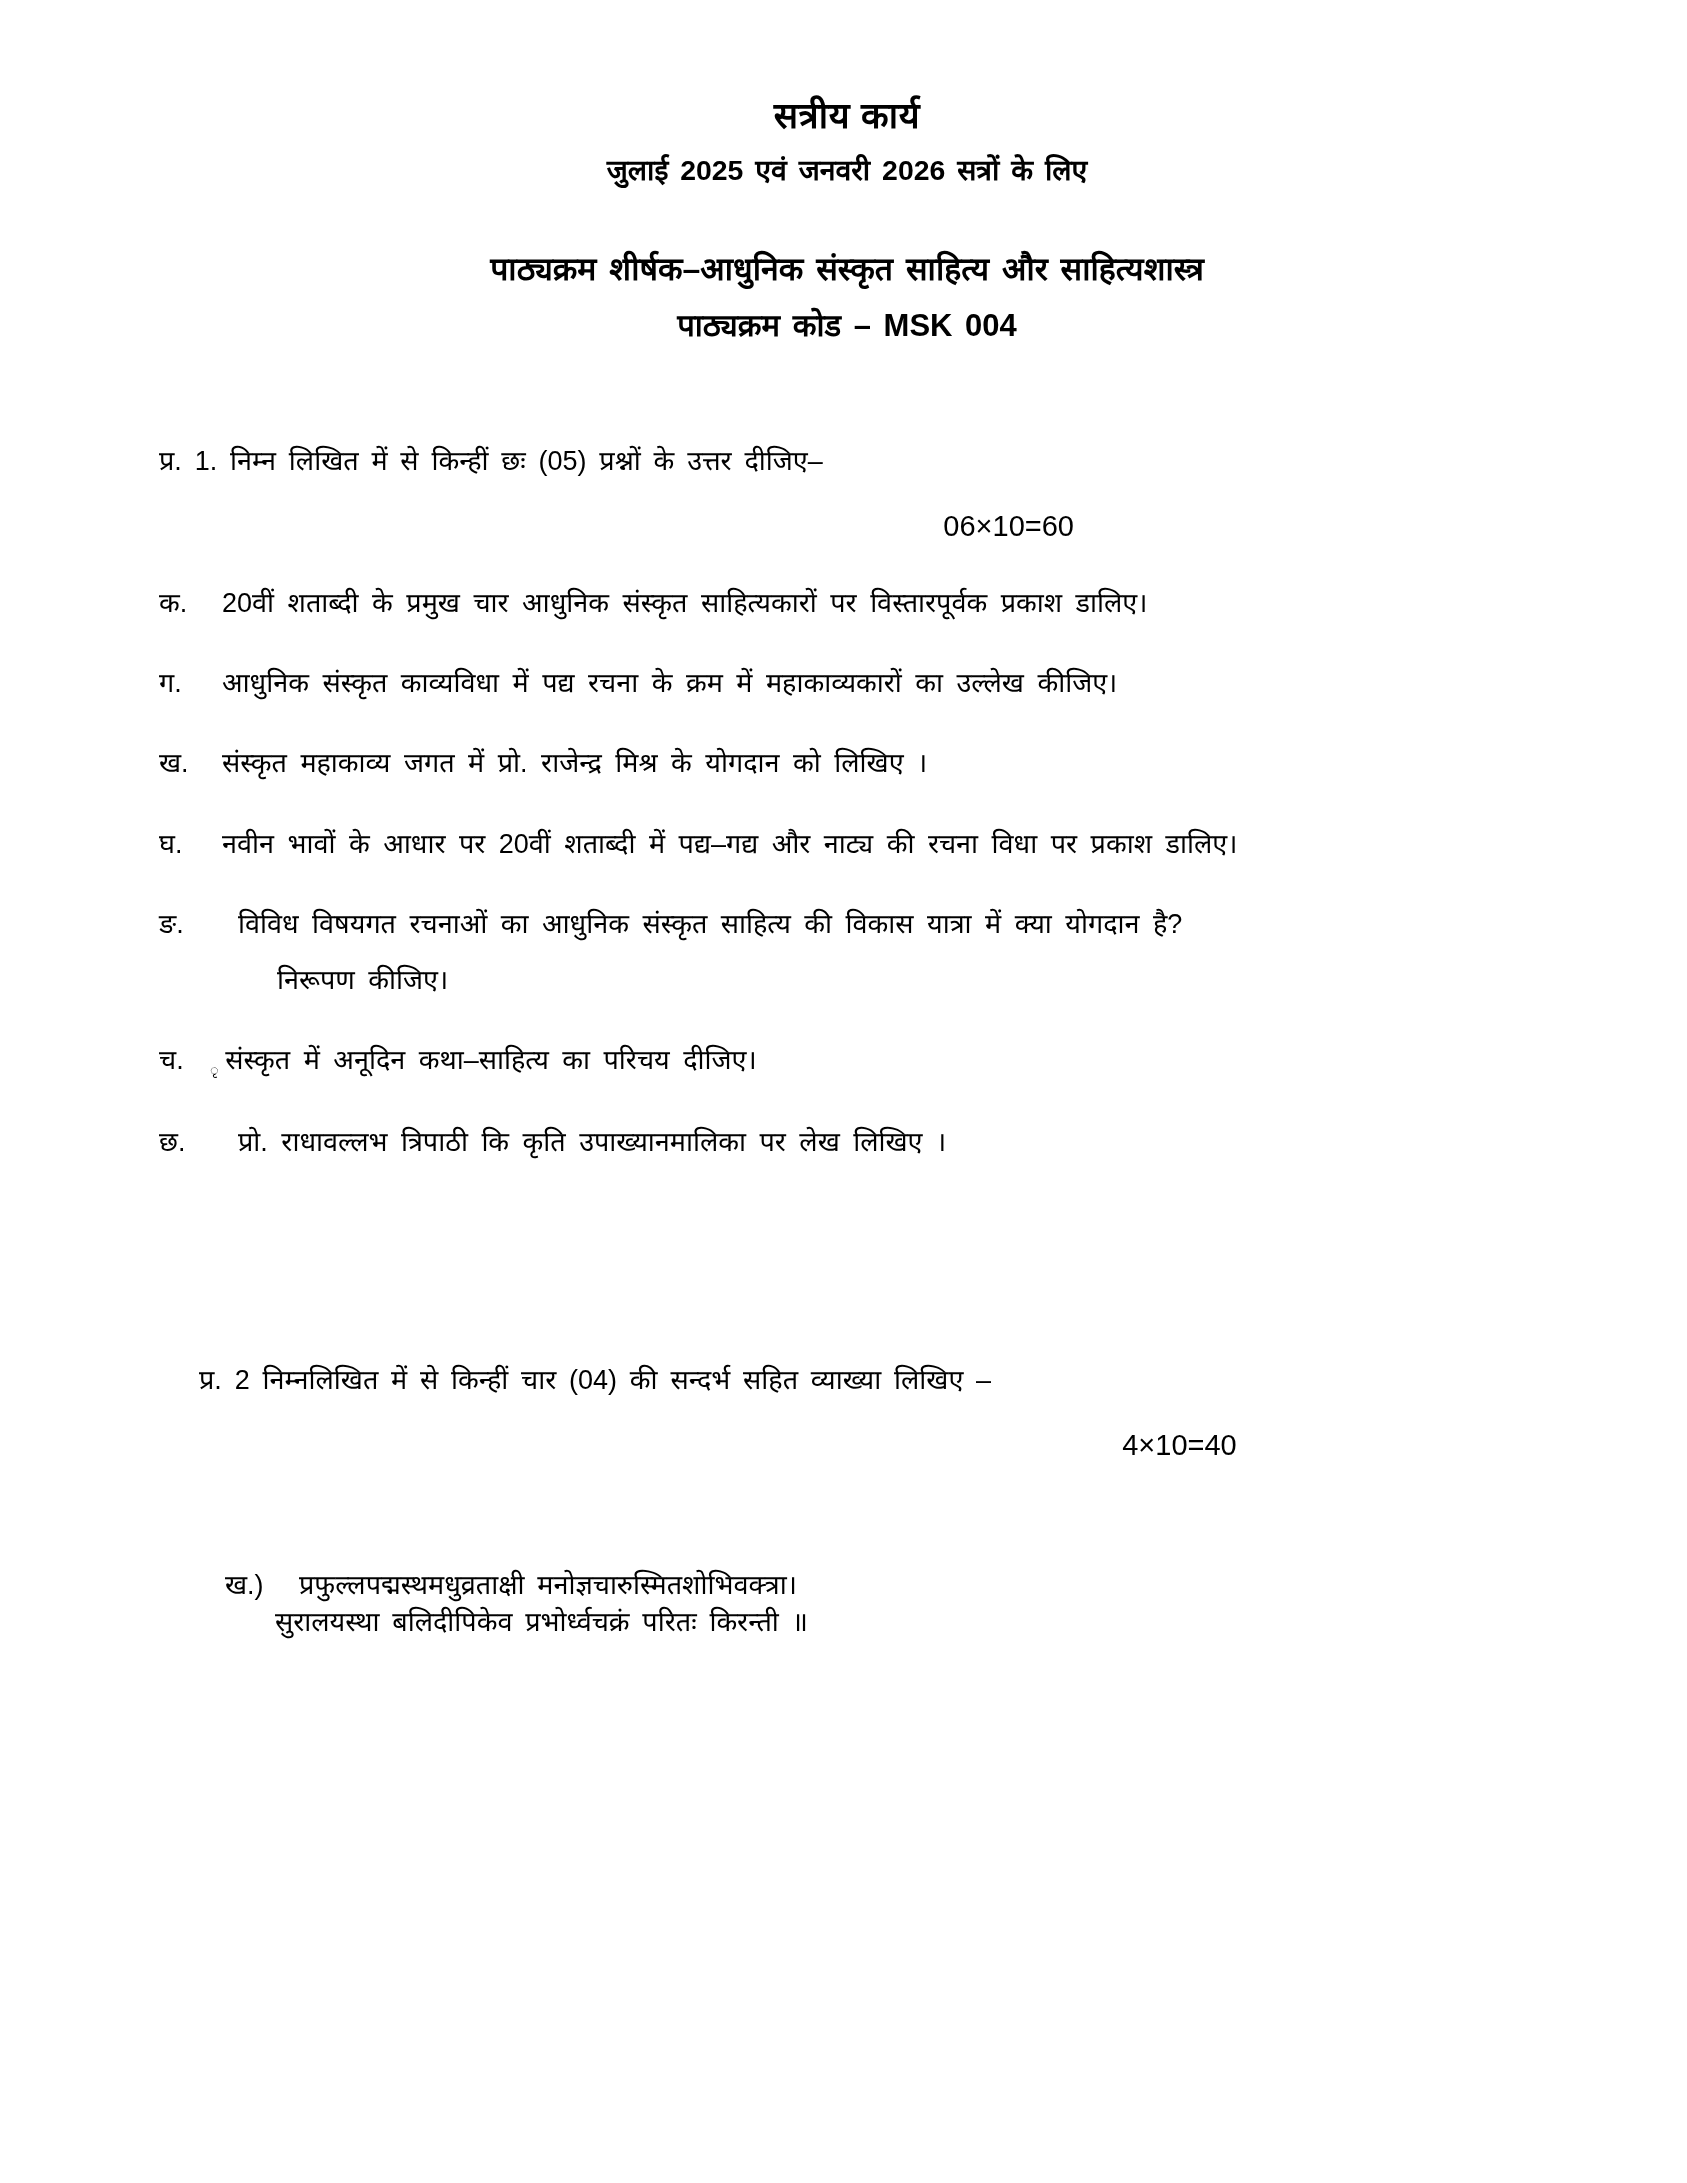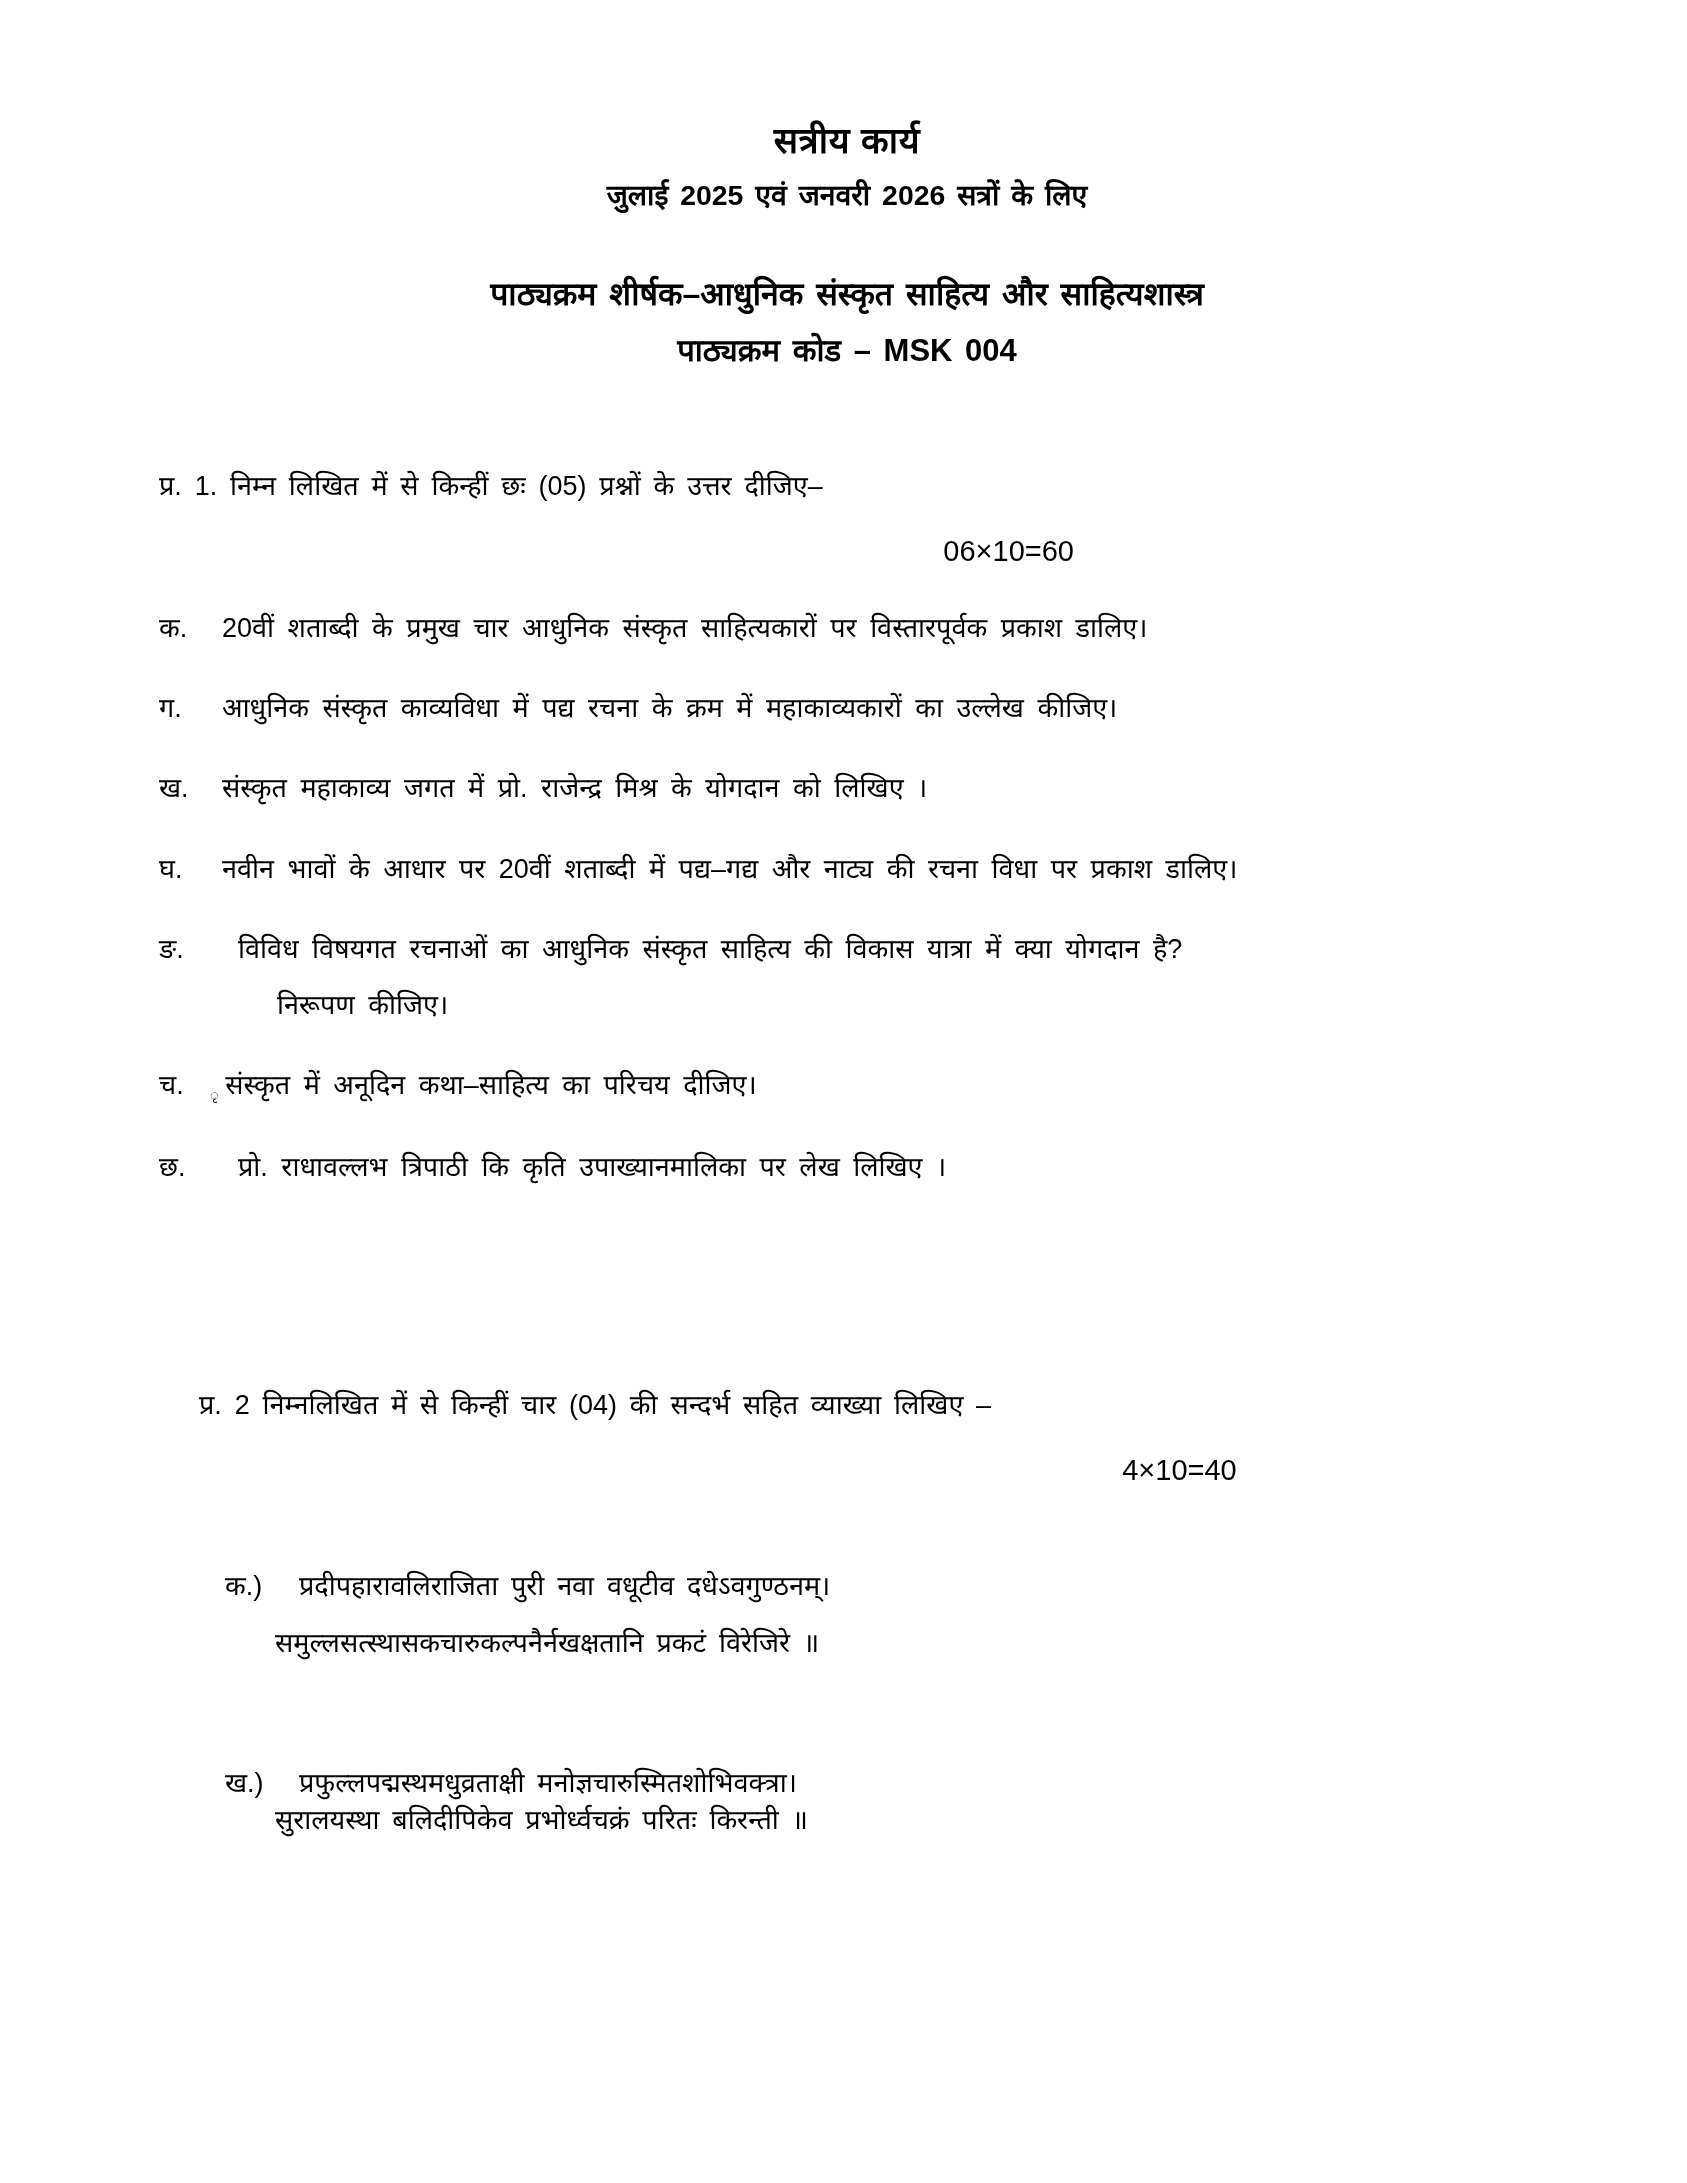--- a/index.html
+++ b/index.html
@@ -8,21 +8,21 @@
     background: #ffffff;
     color: #000000;
     font-family: "Liberation Sans", "DejaVu Sans", sans-serif;
   }
   .page {
     position: relative;
     width: 1687px;
     height: 2183px;
     background: #ffffff;
     box-sizing: border-box;
-    padding: 115px 152px 0 159px;
+    padding: 90px 152px 0 159px;
     overflow: hidden;
   }
   .center { text-align: center; }
 
   .doc-title {
     font-size: 36px;
     font-weight: bold;
     margin: 0;
     letter-spacing: 0.7px;
   }
@@ -147,24 +147,20 @@
       <div class="q1-item">
         <span class="q1-label-wide">छ.</span><span>प्रो. राधावल्लभ त्रिपाठी कि कृति  उपाख्यानमालिका पर लेख लिखिए ।</span>
       </div>
     </div>
   </section>
 
   <section class="q2-section">
     <div class="q2-heading">प्र. 2 निम्नलिखित में से किन्हीं चार (04) की सन्दर्भ सहित व्याख्या लिखिए –</div>
     <div class="marks-line marks-2">4×10=40</div>
 
-    <div class="q2-item q2-item-a">
-      <span class="q2-label">क.)</span><span>प्रदीपहारावलिराजिता पुरी नवा वधूटीव दधेऽवगुण्ठनम्।</span>
-      <div class="q2-line2-a">समुल्लसत्स्थासकचारुकल्पनैर्नखक्षतानि प्रकटं विरेजिरे  ॥</div>
-    </div>
 
     <div class="q2-item q2-item-b">
       <span class="q2-label">ख.)</span><span>प्रफुल्लपद्मस्थमधुव्रताक्षी मनोज्ञचारुस्मितशोभिवक्त्रा।</span>
       <div class="q2-line2-b">सुरालयस्था बलिदीपिकेव प्रभोर्ध्वचक्रं परितः किरन्ती  ॥</div>
     </div>
   </section>
 
 </div>
 
 

